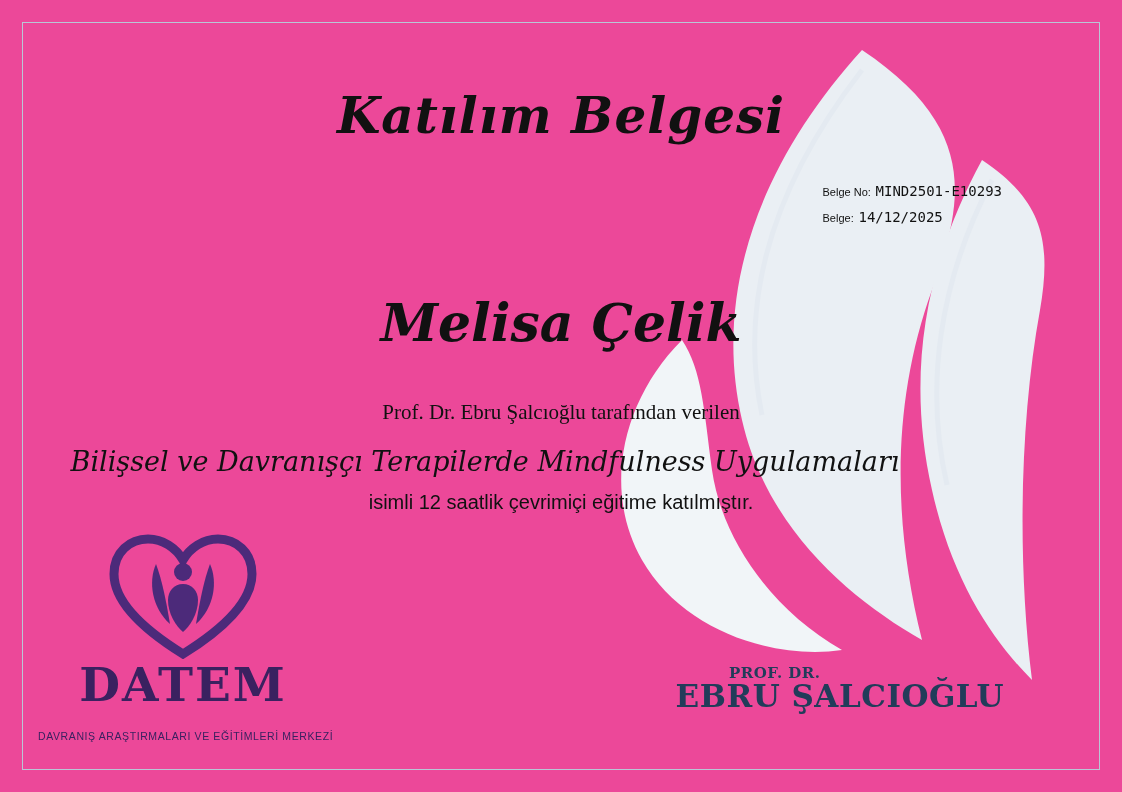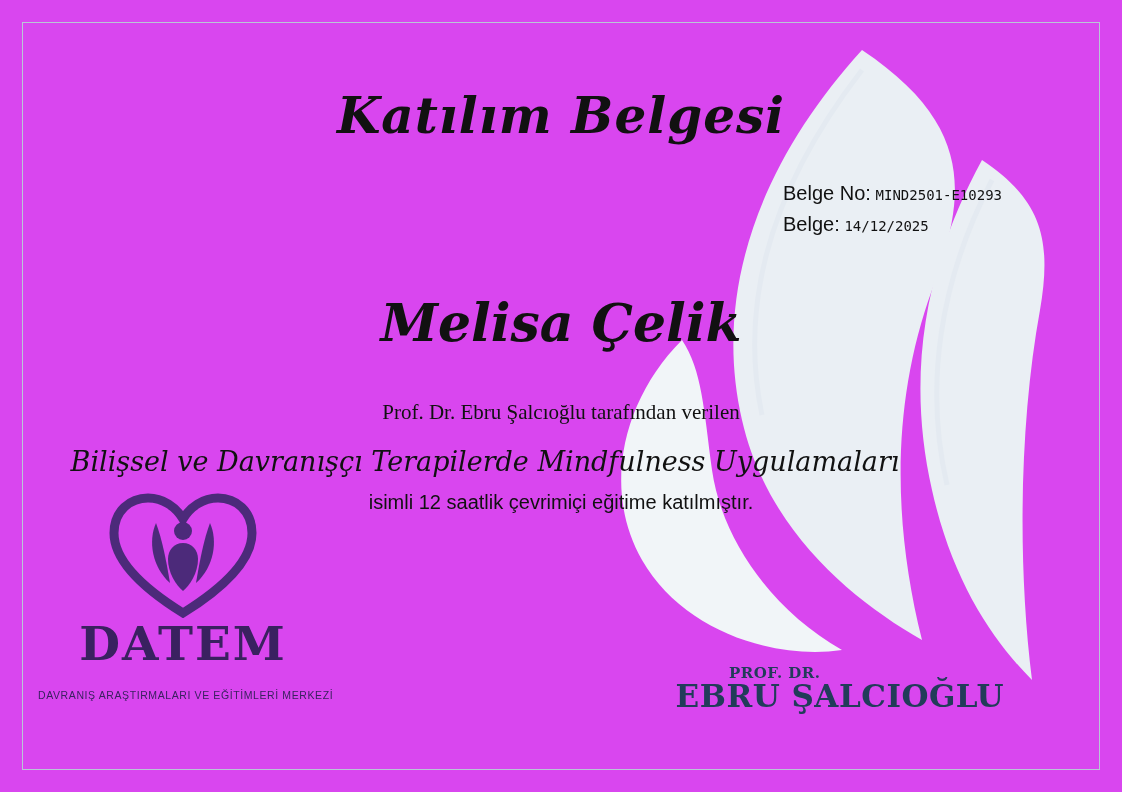--- a/index.html
+++ b/index.html
@@ -13,21 +13,21 @@
     font-family: "Liberation Sans", sans-serif;
     color: #1a1a1a;
     overflow: hidden;
   }
 
   .certificate {
     position: relative;
     width: 1122px;
     height: 792px;
     box-sizing: border-box;
-    background: #d946ef;
+    background: #ec4899;
   }
 
   
   .frame {
     position: absolute;
     left: 22px;
     top: 22px;
     right: 22px;
     bottom: 22px;
     border: 1px solid #b9c6d6;
@@ -67,21 +67,21 @@
     text-align: left;
     line-height: 1.55;
   }
   .meta-row {
     white-space: nowrap;
     font-size: 17px;
     color: #111;
   }
   .meta-label {
     font-family: "Liberation Sans", sans-serif;
-    font-size: 20px;
+    font-size: 11px;
   }
   .meta-value {
     font-family: "DejaVu Sans Mono", monospace;
     font-size: 14px;
     letter-spacing: 0px;
   }
 
   .recipient {
     position: absolute;
     top: 292px;
@@ -125,21 +125,21 @@
     width: 1122px;
     text-align: center;
     font-size: 20px;
     color: #111111;
   }
 
   
   .logo {
     position: absolute;
     left: 38px;
-    top: 493px;
+    top: 534px;
     width: 290px;
     text-align: center;
   }
   .logo-mark {
     display: block;
     margin: 0 auto;
   }
   .logo-word {
     font-family: "DejaVu Serif", "Liberation Serif", serif;
     font-weight: bold;

